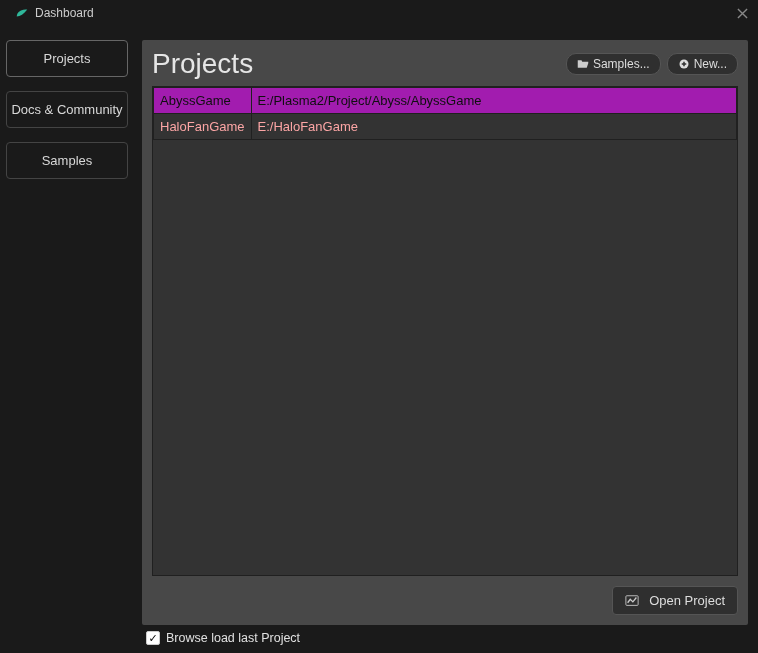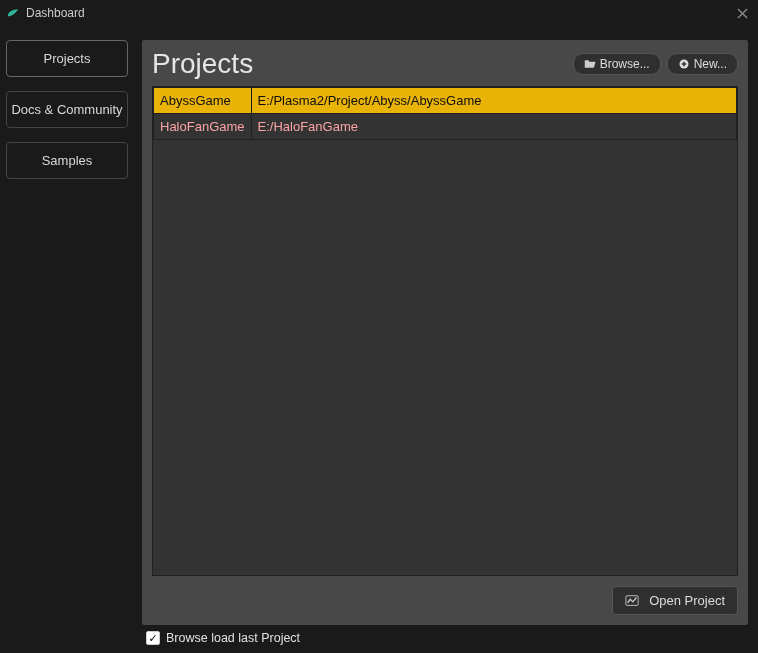--- a/index.html
+++ b/index.html
@@ -12,20 +12,21 @@
     overflow: hidden;
   }
   .titlebar {
     height: 26px;
     background: #1a1a1a;
     display: flex;
     align-items: center;
     padding: 0 6px;
     font-size: 12px;
     color: #ccc;
+    margin-left: 9px;
   }
   .titlebar .logo {
     width: 14px; height: 14px;
     margin-right: 6px;
     display: inline-flex; align-items: center; justify-content: center;
   }
   .titlebar .close {
     margin-left: auto;
     width: 20px; height: 20px;
     display: flex; align-items: center; justify-content: center;
@@ -113,21 +114,21 @@
     width: 100%;
     border-collapse: collapse;
     font-size: 13px;
   }
   td {
     padding: 5px 6px;
     border: 1px solid #202020;
     color: #fca5a5;
   }
   tr.selected td {
-    background: #eab308;
+    background: #a21caf;
     color: #0f0f0f;
   }
   td.namecol { width: 80px; }
 
   .bottom {
     display: flex;
     align-items: center;
     justify-content: flex-end;
     padding-top: 10px;
   }
@@ -195,21 +196,21 @@
 
   <div class="main">
     <div class="panel">
       <div class="panel-header">
         <div class="panel-title">Projects</div>
         <div class="hdr-btns">
           <div class="btn">
             <svg viewBox="0 0 16 16">
                 <path d="M1 3h5l1 2h8v2H3l-2 6V3z M3 7h12l-2 6H1l2-6z" fill="#ccc"></path>
               </svg>
-            <span>Browse...</span>
+            <span>Samples...</span>
           </div>
           <div class="btn">
             <svg viewBox="0 0 16 16">
                 <circle cx="8" cy="8" r="6" fill="#ddd"></circle>
                 <path d="M8 5v6M5 8h6" stroke="#2f2f2f" stroke-width="2"></path>
               </svg>
             <span>New...</span>
           </div>
         </div>
       </div>

